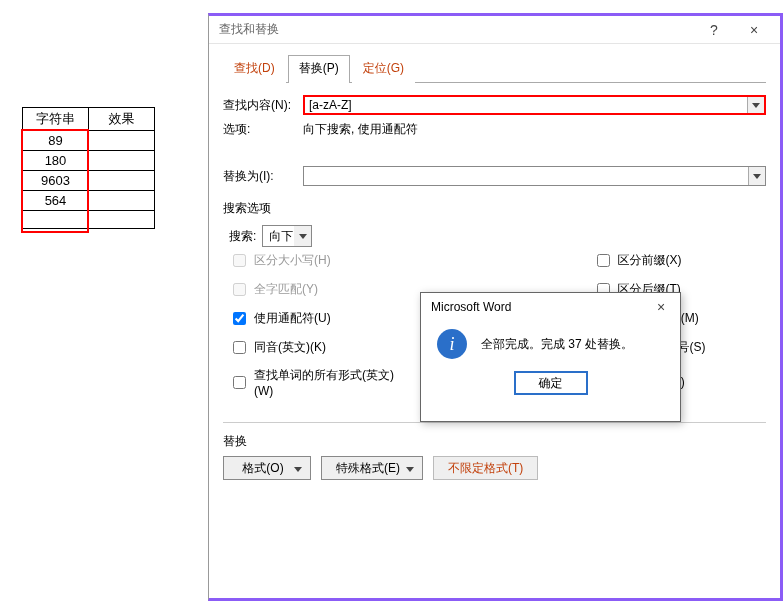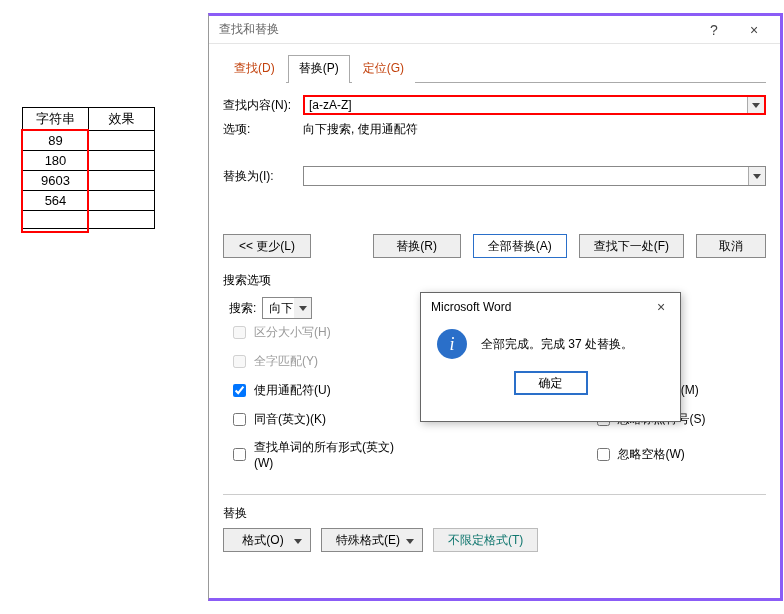--- a/index.html
+++ b/index.html
@@ -51,21 +51,21 @@
   .cb input { width:13px; height:13px; }
   .cb.disabled { color:#999; }
   .searchDir { display:flex; align-items:center; gap:6px; margin-top:8px; margin-left:6px;}
   .select { height:22px; border:1px solid #888; background:#fff; padding:0 18px 0 6px; position:relative; display:flex; align-items:center; min-width:50px;}
 
   .hr { border:none; border-top:1px solid #ccc; margin:24px 0 10px 0;}
 
   .bottomBtns { display:flex; gap:10px; margin-top:6px; }
   .btn.dd { padding-right:22px; position:relative; }
   .btn.dd::after { content:""; position:absolute; right:8px; top:50%; margin-top:-1px; width:0; height:0; border-left:4px solid transparent; border-right:4px solid transparent; border-top:5px solid #444;}
-  .btn.disabled { color:#0f766e; border-color:#bbb; }
+  .btn.disabled { color:#c2410c; border-color:#bbb; }
 
   
   .msgBox { position:absolute; left:420px; top:292px; width:261px; height:130px; background:#fff; border:1px solid #666; box-shadow:2px 2px 8px rgba(0,0,0,0.25); z-index:5;}
   .msgTitle { height:28px; display:flex; align-items:center; padding:0 4px 0 10px; font-size:12px;}
   .msgTitle .spacer { flex:1; }
   .msgBody { display:flex; align-items:center; padding: 8px 14px 4px 16px; gap:14px;}
   .infoIcon { width:30px; height:30px; border-radius:50%; background:#2a6fc9; color:#fff; display:flex; align-items:center; justify-content:center; font-style:italic; font-family:Georgia, serif; font-size:18px;}
   .msgBtns { display:flex; justify-content:center; padding:8px 0 12px 0;}
   .okBtn { height:24px; min-width:74px; border:2px solid #2a6fc9; background:#fff; display:flex; align-items:center; justify-content:center;}
 </style>
@@ -138,27 +138,20 @@
     <div class="row" style="margin-top:28px;">
       <label>替换为(I):</label>
       <div class="wideInput">
         <span></span>
         <div class="dropBtn">
             <div class="chev"></div>
           </div>
       </div>
     </div>
 
-    <div class="btnRow">
-      <div class="btn" style="margin-right:auto;">&lt;&lt; 更少(L)</div>
-      <div class="btn">替换(R)</div>
-      <div class="btn primary">全部替换(A)</div>
-      <div class="btn">查找下一处(F)</div>
-      <div class="btn" style="min-width:70px;">取消</div>
-    </div>
 
     <div class="group">
       <div class="group-legend">搜索选项</div>
       <div class="searchDir">
         <span>搜索:</span>
         <div class="select">
           <span>向下</span>
           <div class="dropBtn" style="border:none;">
               <div class="chev"></div>
             </div>

